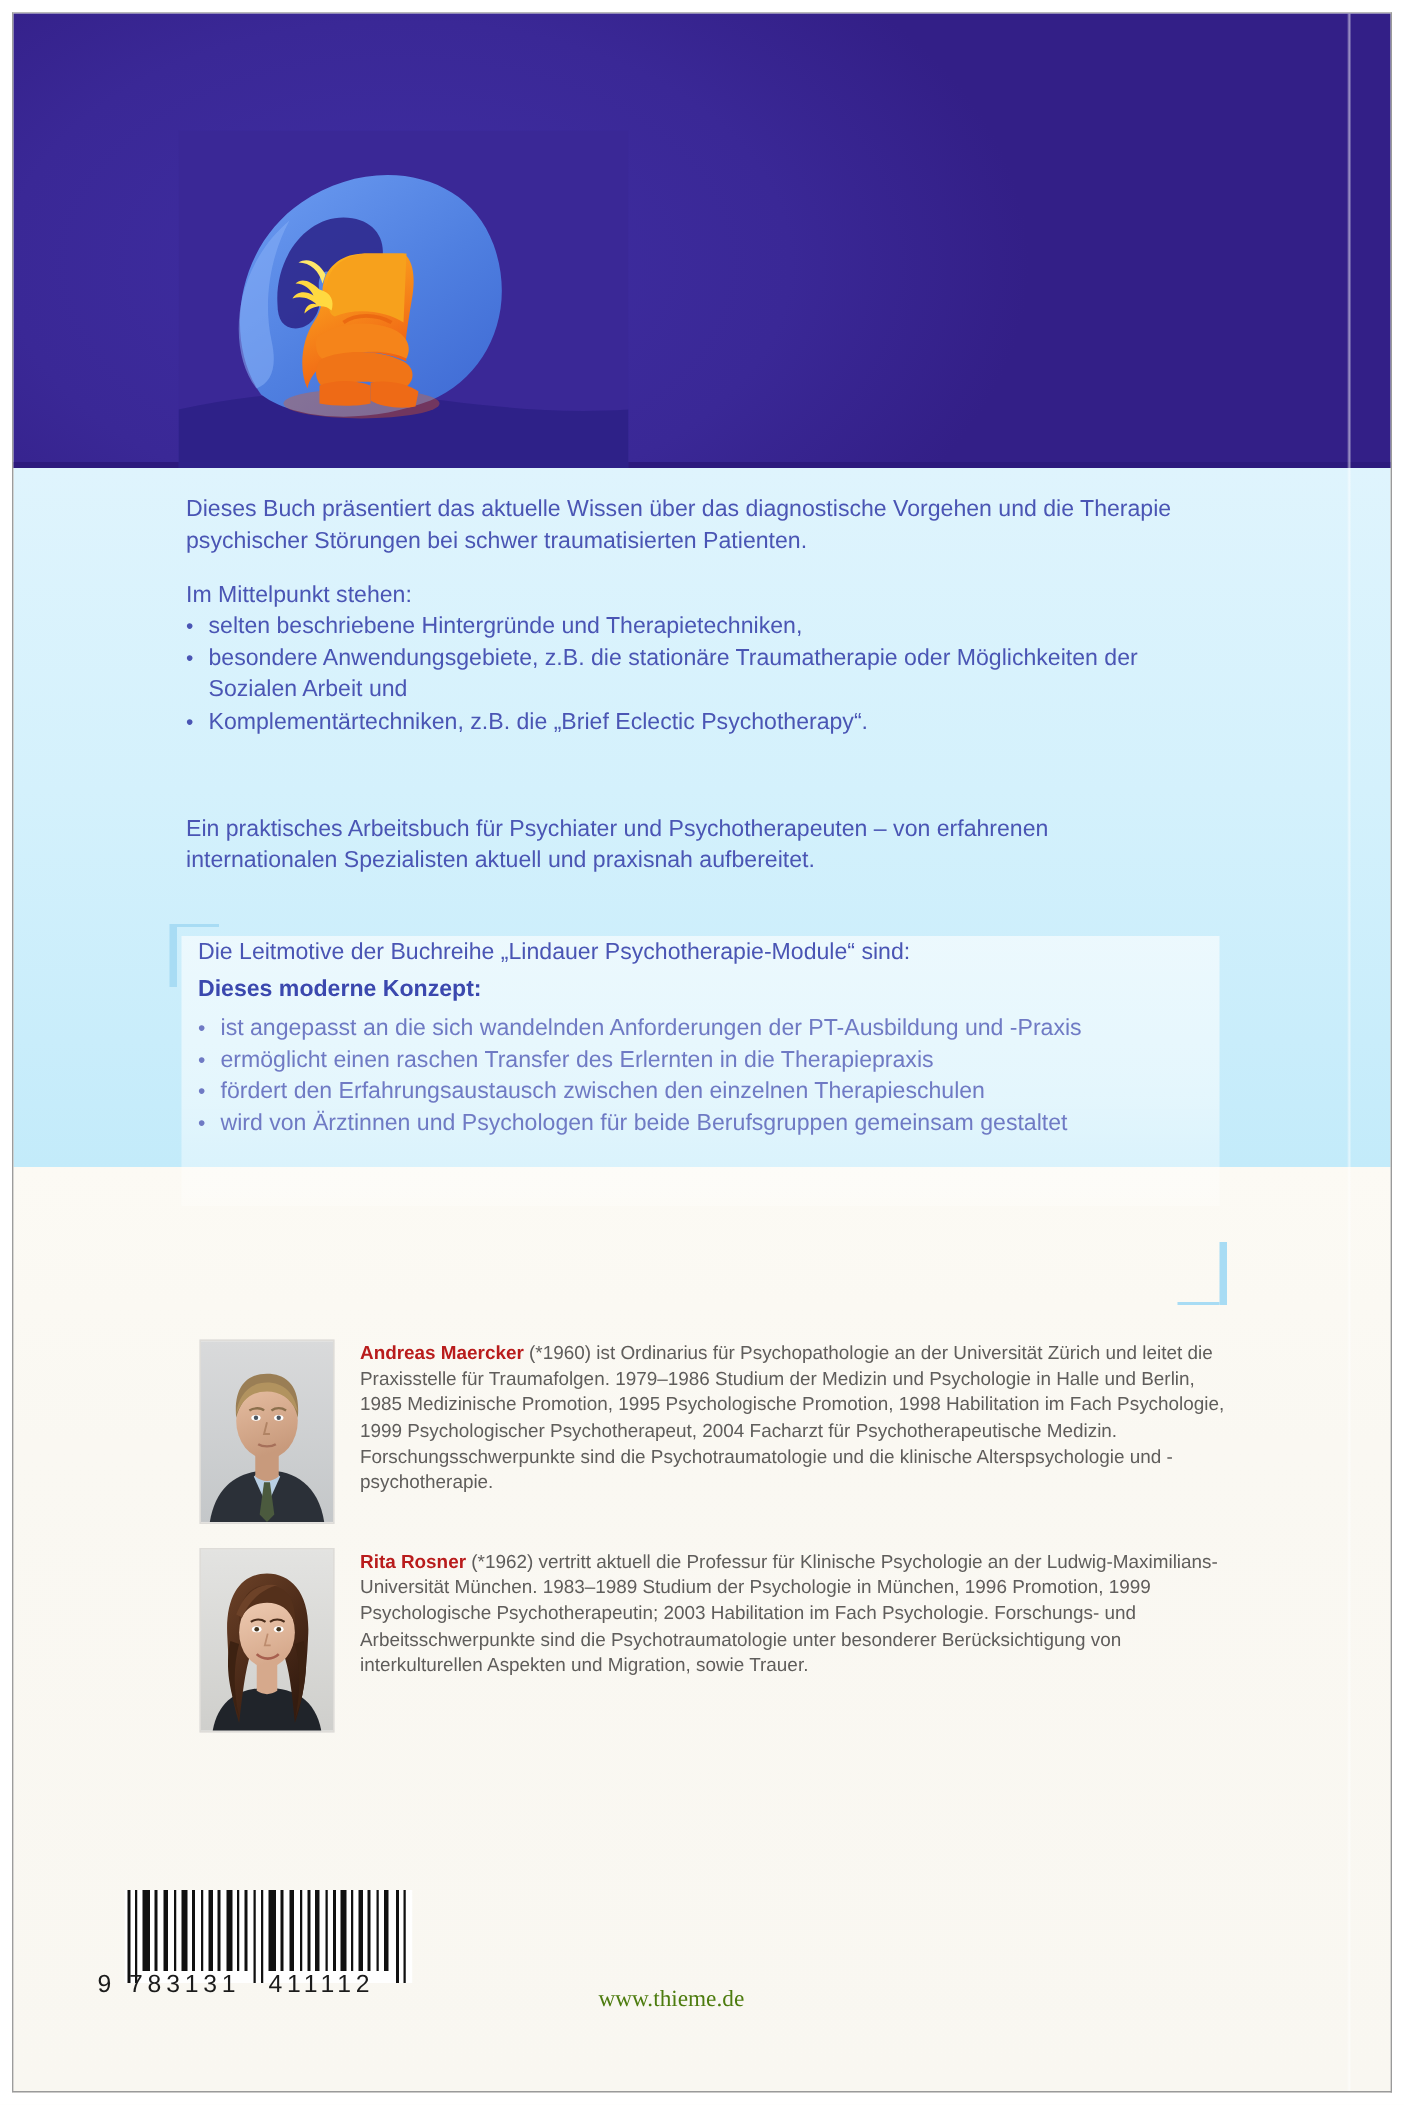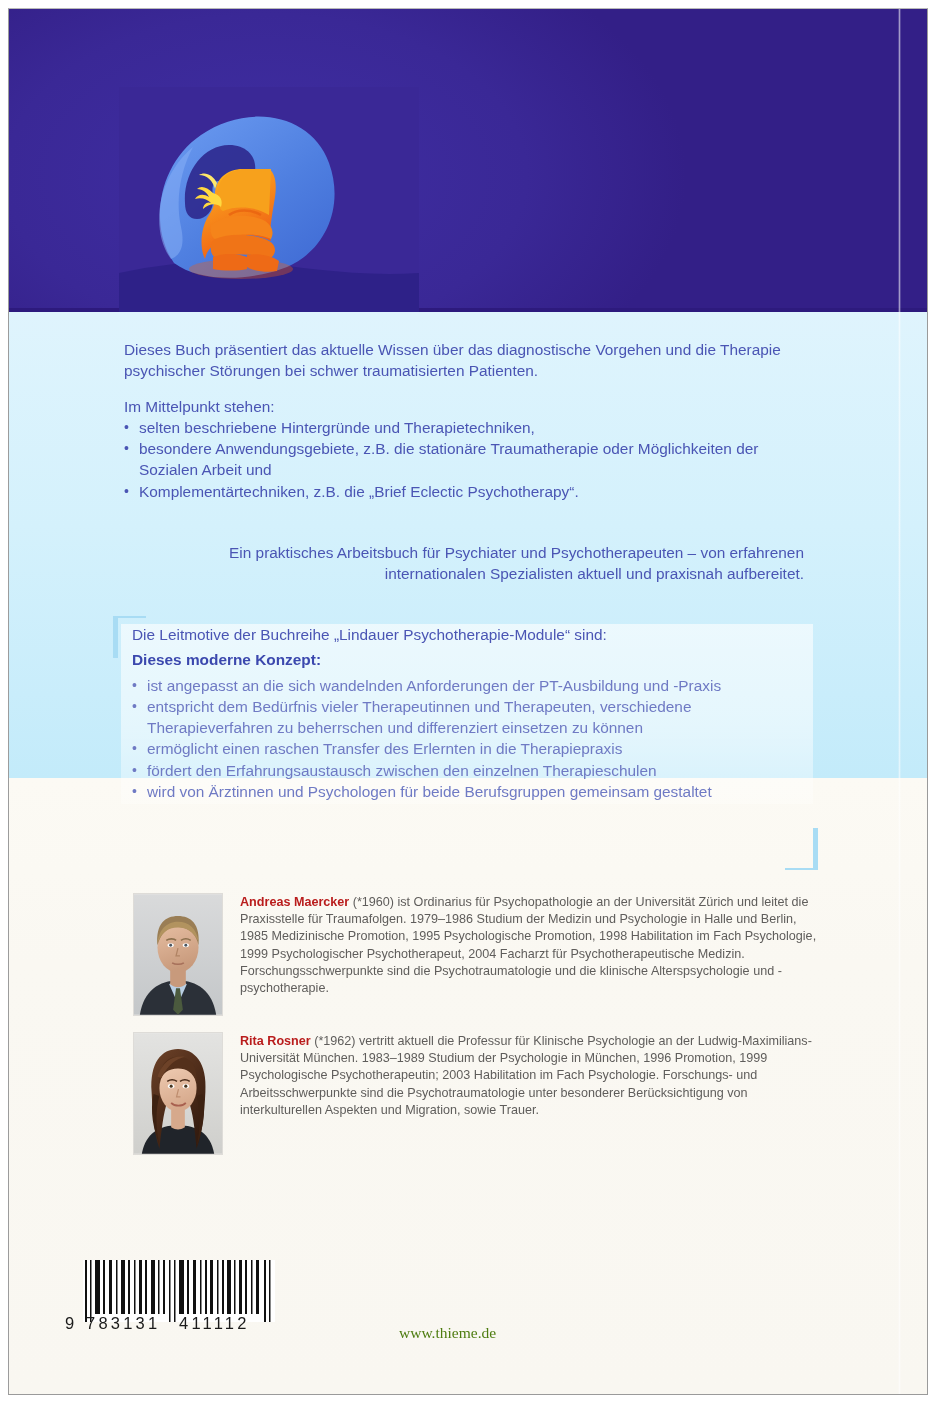--- a/index.html
+++ b/index.html
@@ -91,23 +91,23 @@
 
   .para-block {
     position: absolute;
     left: 115px;
     width: 680px;
     color: #4a55b4;
     font-size: 15.4px;
     line-height: 21.3px;
   }
   .para-block p { margin: 0 0 14px 0; }
-  .para-block p:last-child { margin-bottom: 0; text-align: right; }
-
-  .lead { top: 330px; }
+  .para-block p:last-child { margin-bottom: 0; }
+
+  .lead { top: 320px; }
   .lead .lst { margin: 0; padding: 0; list-style: none; }
   .lead .lst li {
     position: relative;
     padding-left: 11px;
     margin: 0;
   }
   .lead .lst li::before {
     content: "\2022";
     position: absolute;
     left: 0; top: 0;
@@ -343,23 +343,20 @@
         <div class="brk brk-tl-h"></div>
         <div class="brk brk-br-v"></div>
         <div class="brk brk-br-h"></div>
 
         <div class="kb-text">
           <p class="kb-lead">Die Leitmotive der Buchreihe „Lindauer Psychotherapie-Module“ sind:</p>
           <p class="kb-head">Dieses moderne Konzept:</p>
           <ul class="kb-list">
             <li>
                 <span class="cont">ist angepasst an die sich wandelnden Anforderungen der PT-Ausbildung und -Praxis</span>
-              </li>
-            <li>
-                <span class="cont">entspricht dem Bedürfnis vieler Therapeutinnen und Therapeuten, verschiedene Therapieverfahren zu beherrschen und differenziert einsetzen zu können</span>
               </li>
             <li>
                 <span class="cont">ermöglicht einen raschen Transfer des Erlernten in die Therapiepraxis</span>
               </li>
             <li>
                 <span class="cont">fördert den Erfahrungsaustausch zwischen den einzelnen Therapieschulen</span>
               </li>
             <li>
                 <span class="cont">wird von Ärztinnen und Psychologen für beide Berufsgruppen gemeinsam gestaltet</span>
               </li>

